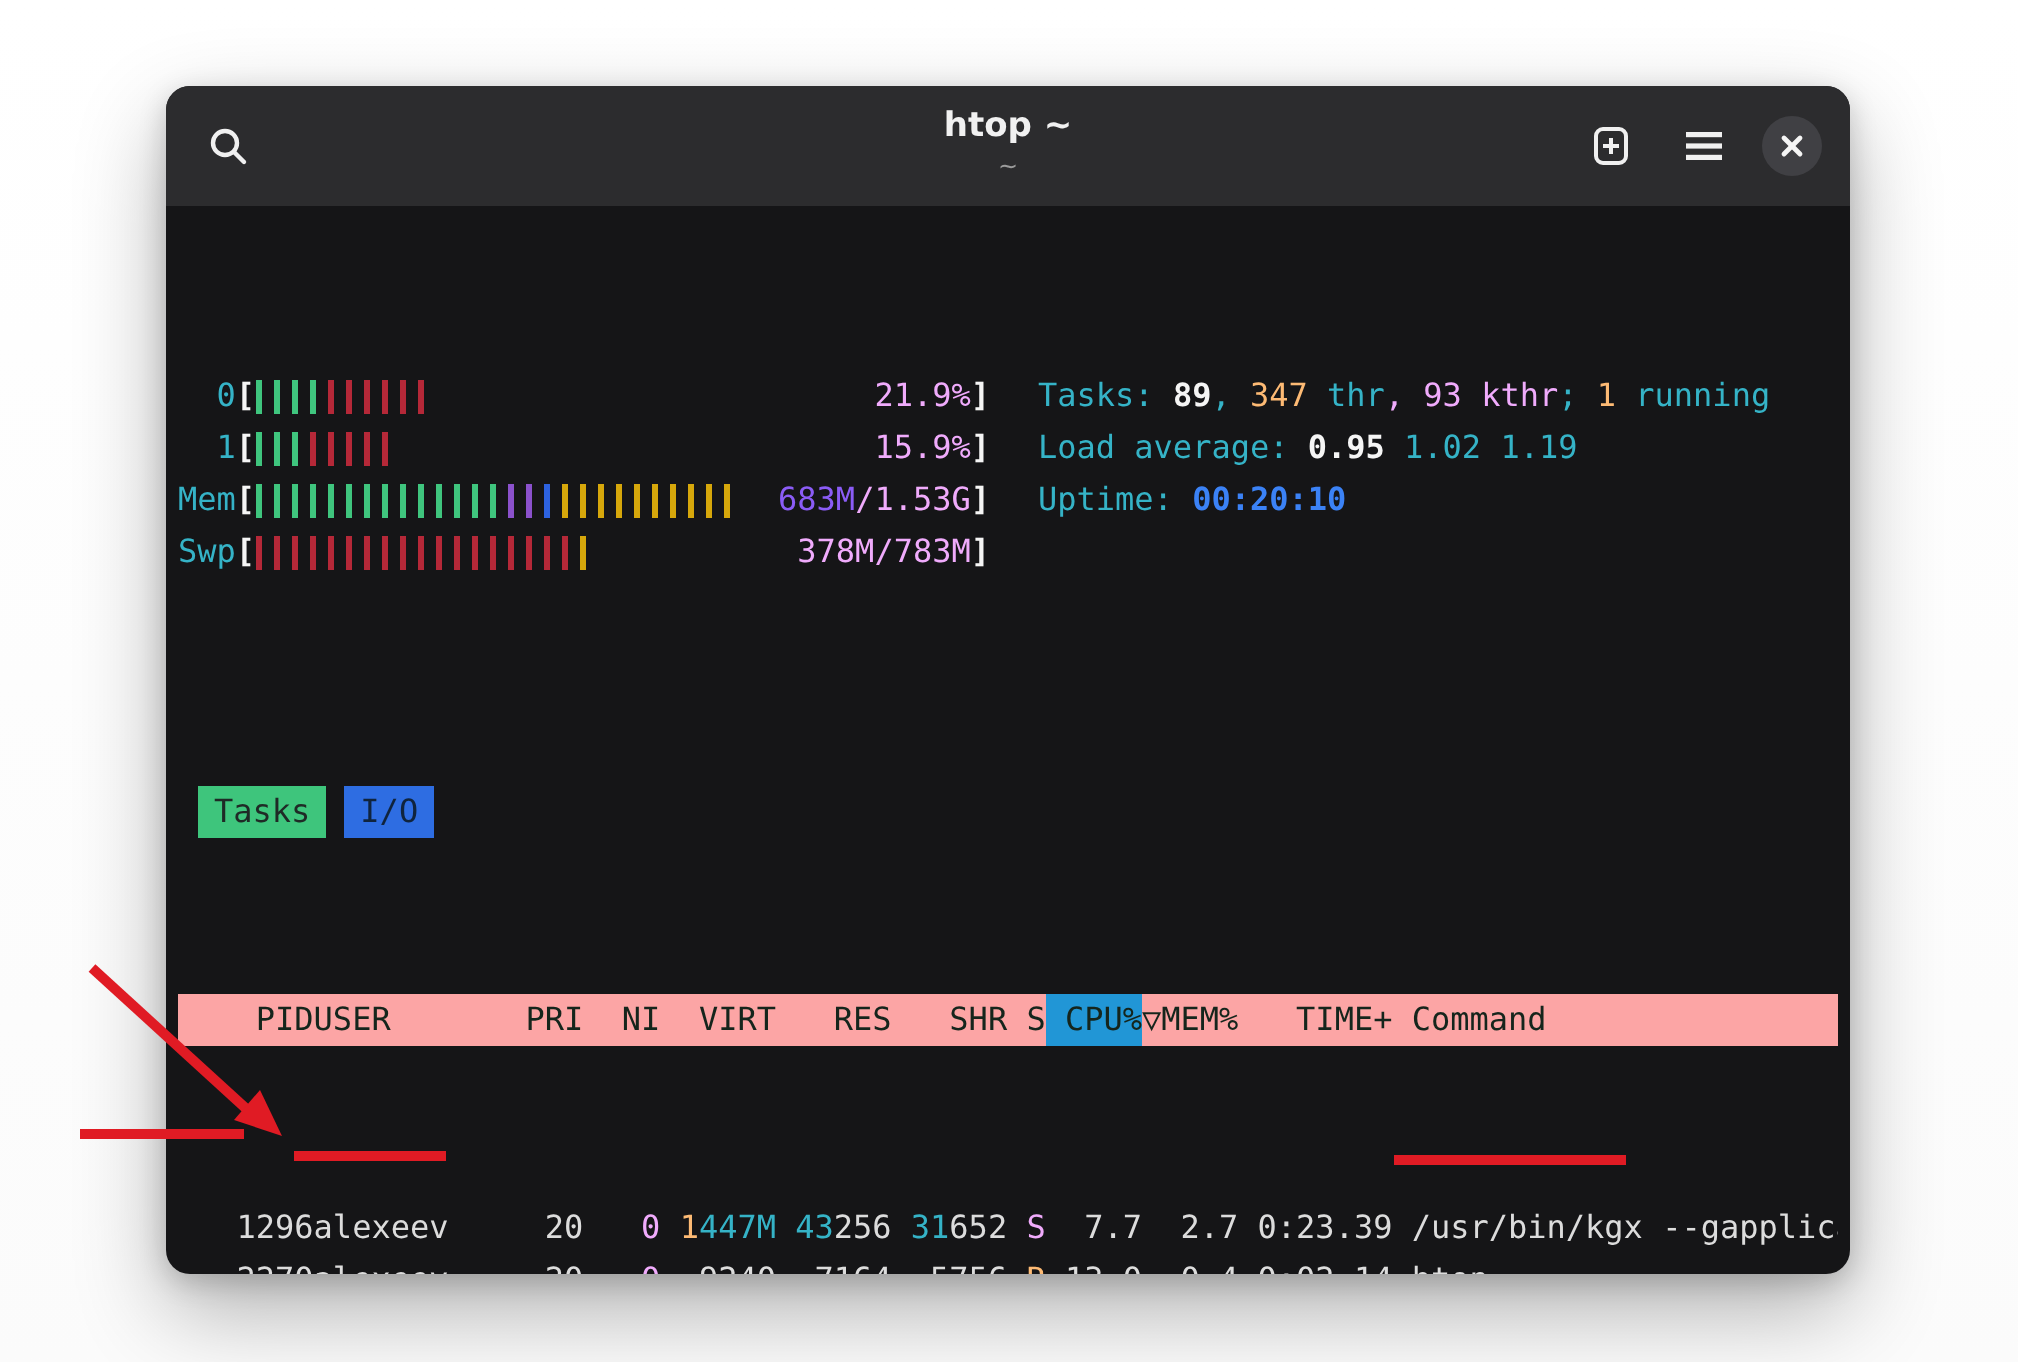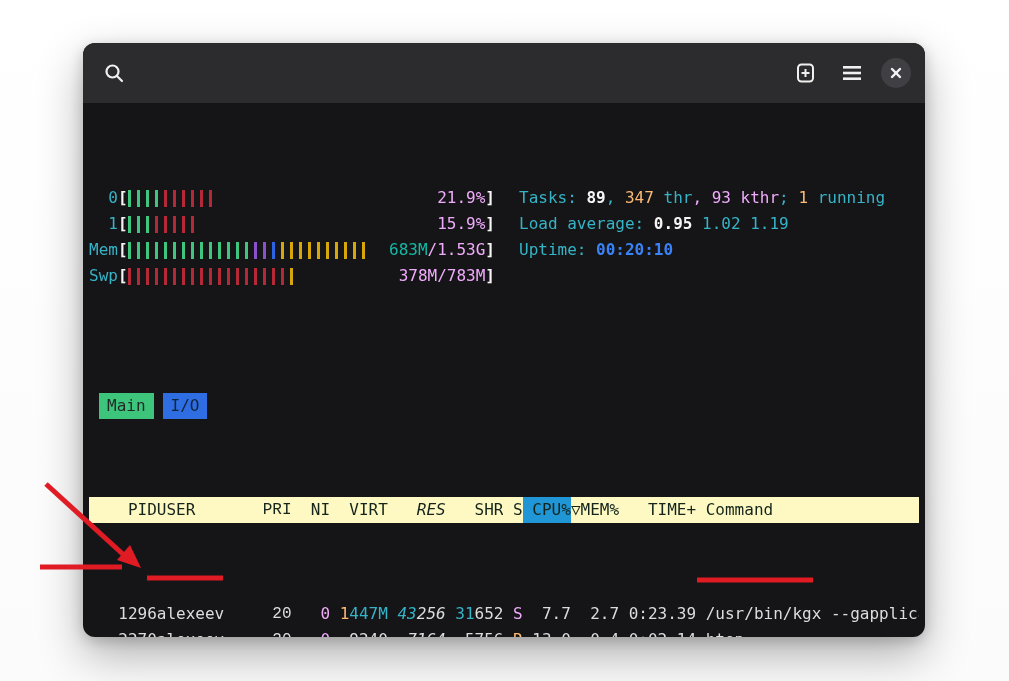--- a/index.html
+++ b/index.html
@@ -30,21 +30,21 @@
     font:16px/26px "DejaVu Sans Mono", monospace; white-space:pre; color:#dcdcdc;
   }
 
   
   .t-w  { color:#dcdcdc; }
   .t-wb { color:#f5f5f5; font-weight:bold; }
   .t-dim{ color:#f0abfc; }
   .t-c  { color:#35b3c7; }
   .t-cb { color:#3b82f6; font-weight:bold; }
   .t-g  { color:#fdba74; }
-  .t-y  { color:#14b8a6; }
+  .t-y  { color:#8b5cf6; }
 
   
   .top-area { display:flex; }
   .meters { width:406px; }
   .mline { display:flex; align-items:center; height:26px; }
   .mlabel { }
   .bars { display:flex; align-items:center; }
   .bar { width:3px; height:17px; margin-right:6px; }
   .bar.g{background:#3fc57e;} .bar.r{background:#b52838;} .bar.y{background:#d6a70b;}
   .bar.p{background:#8b51cc;} .bar.b{background:#2d62e0;}
@@ -53,26 +53,26 @@
   .iline { height:26px; }
 
   
   .tabs { margin-top:26px; display:flex; gap:9px; padding-left:10px; height:26px; }
   .tab { padding:0 8px; color:#1f2a26; cursor:pointer; }
   .tab.active { background:#3ec57c; }
   .tab.io { background:#2e6de2; color:#10243d; }
 
   
   .trow { display:flex; padding-left:10px; height:26px; align-items:center; }
-  .thead { background:#fef9c3; color:#15251c;justify-content:space-between; }
+  .thead { background:#fca5a5; color:#15251c;justify-content:space-between; }
   .thead span { color:#15251c; }
   .cell { display:inline-block; overflow:hidden; }
   .c-r { text-align:right; } .c-l { text-align:left; }
-  .w-pid{width:6ch;} .w-user{width:10ch;} .w-pri{width:4ch;font-family:Liberation Mono, monospace;} .w-ni{width:4ch;}
-  .w-virt{width:6ch;} .w-res{width:6ch;font-style:italic;} .w-shr{width:6ch;} .w-s{width:2ch;}
+  .w-pid{width:6ch;} .w-user{width:10ch;} .w-pri{width:4ch;} .w-ni{width:4ch;}
+  .w-virt{width:6ch;} .w-res{width:6ch;} .w-shr{width:6ch;} .w-s{width:2ch;}
   .w-cpu{width:5ch;} .w-mem{width:5ch;} .w-time{width:8ch;} .w-cmd{flex:1; padding-left:1ch;}
   .hl-sort { background:#2196d6; }
   .prow { cursor:default; }
 
   .annotations { position:absolute; inset:0; pointer-events:none; z-index:20; }
 
   
   .icon-svg { display:block; }
 </style>
 </head>
@@ -85,20 +85,24 @@
     <div class="titlebar">
       <button class="tb-btn">
         <span>
           <svg class="icon-svg" width="22" height="22" viewBox="0 0 22 22">
             <circle cx="9.5" cy="9.5" r="6" fill="none" stroke="#f0f0f0" stroke-width="2.2"></circle>
             <line x1="14" y1="14" x2="19" y2="19" stroke="#f0f0f0" stroke-width="2.2" stroke-linecap="round"></line>
           </svg>
         </span>
       </button>
 
+      <div class="title-wrap">
+        <div class="title">htop ~</div>
+        <div class="subtitle">~</div>
+      </div>
 
       <div class="tb-right">
         <button class="tb-btn">
           <span>
             <svg class="icon-svg" width="24" height="24" viewBox="0 0 24 24">
               <rect x="4" y="3.5" width="15" height="17" rx="3.5" fill="none" stroke="#f0f0f0" stroke-width="2"></rect>
               <line x1="11.5" y1="8" x2="11.5" y2="16" stroke="#f0f0f0" stroke-width="2"></line>
               <line x1="7.5" y1="12" x2="15.5" y2="12" stroke="#f0f0f0" stroke-width="2"></line>
             </svg>
           </span>
@@ -122,21 +126,21 @@
         </button>
       </div>
     </div>
 
     <div class="term">
       <div class="top-area">
         <div class="meters" id="meters"><div class="mline"><span class="t-c mlabel">  0</span><span class="t-wb">[</span><span class="bars"><span class="bar g"></span><span class="bar g"></span><span class="bar g"></span><span class="bar g"></span><span class="bar r"></span><span class="bar r"></span><span class="bar r"></span><span class="bar r"></span><span class="bar r"></span><span class="bar r"></span></span><span class="mval"><span class="t-dim">21.9%</span></span><span class="t-wb">]</span></div><div class="mline"><span class="t-c mlabel">  1</span><span class="t-wb">[</span><span class="bars"><span class="bar g"></span><span class="bar g"></span><span class="bar g"></span><span class="bar r"></span><span class="bar r"></span><span class="bar r"></span><span class="bar r"></span><span class="bar r"></span></span><span class="mval"><span class="t-dim">15.9%</span></span><span class="t-wb">]</span></div><div class="mline"><span class="t-c mlabel">Mem</span><span class="t-wb">[</span><span class="bars"><span class="bar g"></span><span class="bar g"></span><span class="bar g"></span><span class="bar g"></span><span class="bar g"></span><span class="bar g"></span><span class="bar g"></span><span class="bar g"></span><span class="bar g"></span><span class="bar g"></span><span class="bar g"></span><span class="bar g"></span><span class="bar g"></span><span class="bar g"></span><span class="bar p"></span><span class="bar p"></span><span class="bar b"></span><span class="bar y"></span><span class="bar y"></span><span class="bar y"></span><span class="bar y"></span><span class="bar y"></span><span class="bar y"></span><span class="bar y"></span><span class="bar y"></span><span class="bar y"></span><span class="bar y"></span></span><span class="mval"><span class="t-y">683M</span><span class="t-dim">/1.53G</span></span><span class="t-wb">]</span></div><div class="mline"><span class="t-c mlabel">Swp</span><span class="t-wb">[</span><span class="bars"><span class="bar r"></span><span class="bar r"></span><span class="bar r"></span><span class="bar r"></span><span class="bar r"></span><span class="bar r"></span><span class="bar r"></span><span class="bar r"></span><span class="bar r"></span><span class="bar r"></span><span class="bar r"></span><span class="bar r"></span><span class="bar r"></span><span class="bar r"></span><span class="bar r"></span><span class="bar r"></span><span class="bar r"></span><span class="bar r"></span><span class="bar y"></span></span><span class="mval"><span class="t-dim">378M/783M</span></span><span class="t-wb">]</span></div></div>
         <div class="info" id="info"><div class="iline"><span class="t-c">Tasks: </span><span class="t-wb">89</span><span class="t-c">, </span><span class="t-g">347</span><span class="t-c"> thr</span><span class="t-dim">, </span><span class="t-dim">93 kthr</span><span class="t-c">; </span><span class="t-g">1</span><span class="t-c"> running</span></div><div class="iline"><span class="t-c">Load average: </span><span class="t-wb">0.95 </span><span class="t-c">1.02 </span><span class="t-c">1.19</span></div><div class="iline"><span class="t-c">Uptime: </span><span class="t-cb">00:20:10</span></div></div>
       </div>
 
-      <div class="tabs" id="tabs"><div class="tab active">Main</div><div class="tab io">I/O</div></div>
+      <div class="tabs" id="tabs"><div class="tab active">Tasks</div><div class="tab io">I/O</div></div>
 
       <div class="trow thead" id="thead"><span class="cell w-pid c-r">PID</span><span class="cell w-user c-l">USER</span><span class="cell w-pri c-r">PRI</span><span class="cell w-ni c-r">NI</span><span class="cell w-virt c-r">VIRT</span><span class="cell w-res c-r">RES</span><span class="cell w-shr c-r">SHR</span><span class="cell w-s c-r">S</span><span class="cell w-cpu c-r hl-sort">CPU%</span><span class="cell w-mem c-l"><span>▽</span><span>MEM%</span></span><span class="cell w-time c-r">TIME+</span><span class="cell w-cmd c-l">Command</span></div>
 
       <div id="rows"><div class="trow prow"><span class="cell w-pid c-r"><span class="t-w">1296</span></span><span class="cell w-user c-l"><span class="t-w">alexeev</span></span><span class="cell w-pri c-r"><span class="t-w">20</span></span><span class="cell w-ni c-r"><span class="t-dim">0</span></span><span class="cell w-virt c-r"><span class="t-g">1</span><span class="t-c">447M</span></span><span class="cell w-res c-r"><span class="t-c">43</span><span class="t-w">256</span></span><span class="cell w-shr c-r"><span class="t-c">31</span><span class="t-w">652</span></span><span class="cell w-s c-r"><span class="t-dim">S</span></span><span class="cell w-cpu c-r"><span class="t-w">7.7</span></span><span class="cell w-mem c-r"><span class="t-w">2.7</span></span><span class="cell w-time c-r"><span class="t-w">0:23.39</span></span><span class="cell w-cmd c-l"><span class="t-w">/usr/bin/kgx --gapplicat</span></span></div><div class="trow prow"><span class="cell w-pid c-r"><span class="t-w">2270</span></span><span class="cell w-user c-l"><span class="t-w">alexeev</span></span><span class="cell w-pri c-r"><span class="t-w">20</span></span><span class="cell w-ni c-r"><span class="t-dim">0</span></span><span class="cell w-virt c-r"><span class="t-w">9240</span></span><span class="cell w-res c-r"><span class="t-w">7164</span></span><span class="cell w-shr c-r"><span class="t-w">5756</span></span><span class="cell w-s c-r"><span class="t-g">R</span></span><span class="cell w-cpu c-r"><span class="t-w">13.0</span></span><span class="cell w-mem c-r"><span class="t-w">0.4</span></span><span class="cell w-time c-r"><span class="t-w">0:02.14</span></span><span class="cell w-cmd c-l"><span class="t-w">htop</span></span></div></div>
 
       
     </div>
   </div>
 
   <svg class="annotations" width="1009" height="681" viewBox="0 0 1009 681">

